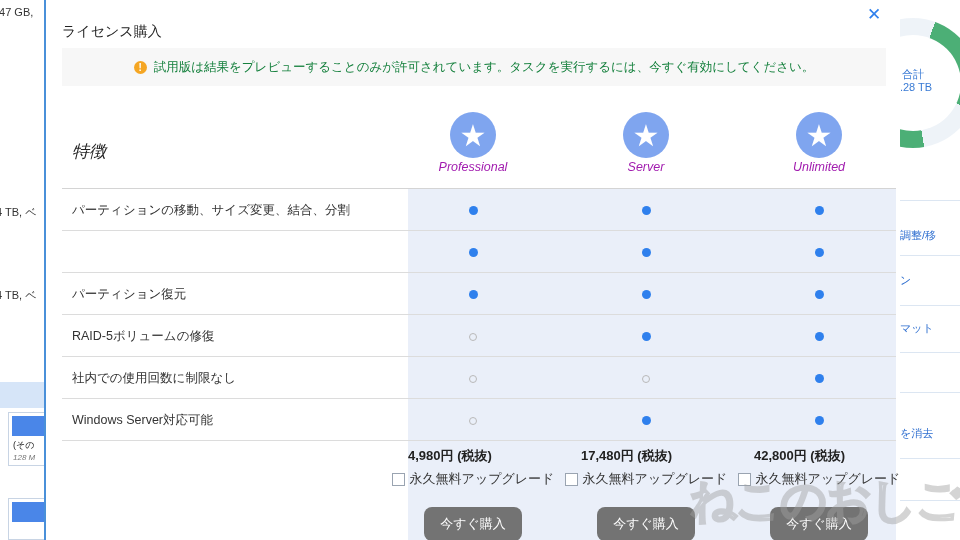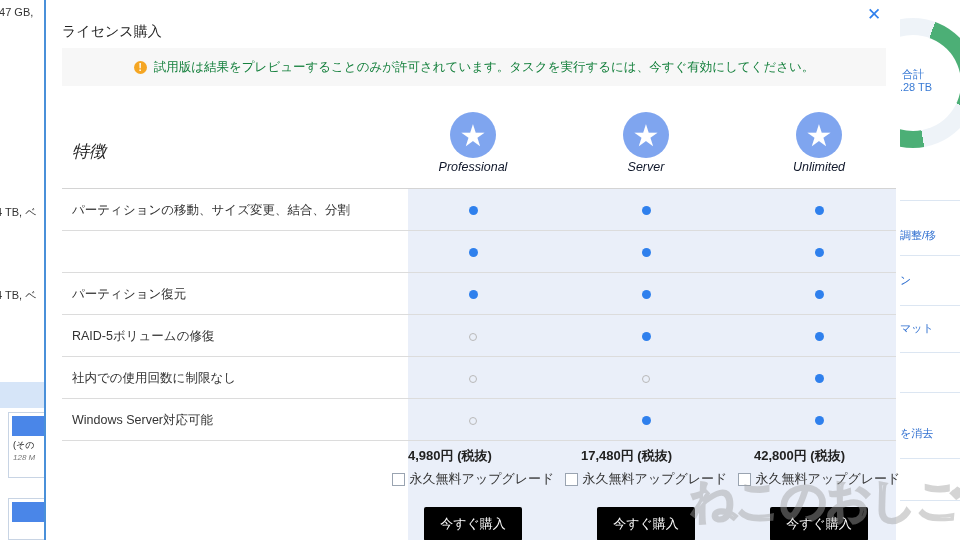--- a/index.html
+++ b/index.html
@@ -235,21 +235,21 @@
     position: absolute;
     left: 50%;
     top: 52%;
     transform: translate(-50%, -50%);
     font-size: 30px;
     line-height: 30px;
     color: #ffffff;
   }
   .plan-name {
     font-size: 12.5px;
-    color: #0f172a;
+    color: #a21caf;
   }
 
   .rows-wrap {
     position: relative;
     border-top: 1px solid #d4d4d4;
   }
 
   .frow {
     position: relative;
     height: 42px;
@@ -357,26 +357,26 @@
   }
   .buy-cell {
     position: absolute;
     top: 10px;
     width: 130px;
     text-align: center;
     z-index: 2;
   }
   .buy-btn {
     display: inline-block;
-    background: #000000;
+    background: #737373;
     color: #ffffff;
     font-size: 13px;
     padding: 8px 16px;
     border: none;
-    border-radius: 2px;
+    border-radius: 8px;
     cursor: pointer;
     font-family: inherit;
     white-space: nowrap;
   }
 
   
   .watermark {
     position: absolute;
     left: 690px;
     top: 470px;
@@ -397,21 +397,21 @@
 
   <div class="bg-app">
 
     <div class="bg-left-panel">
       <div class="bg-text" style="top:6px;">.47 GB,</div>
       <div class="bg-text" style="top:205px;">4 TB, ベ</div>
       <div class="bg-text" style="top:288px;">4 TB, ベ</div>
 
       <div class="bg-sel-band" style="top:382px;"></div>
 
-      <div class="bg-card" style="top:412px; height:66px;">
+      <div class="bg-card" style="top:412px; height:54px;">
         <div class="bg-card-bar"></div>
         <div class="bg-card-t1">(その</div>
         <div class="bg-card-t2">128 M</div>
       </div>
 
       <div class="bg-card" style="top:498px; height:42px;">
         <div class="bg-card-bar"></div>
       </div>
     </div>
 

